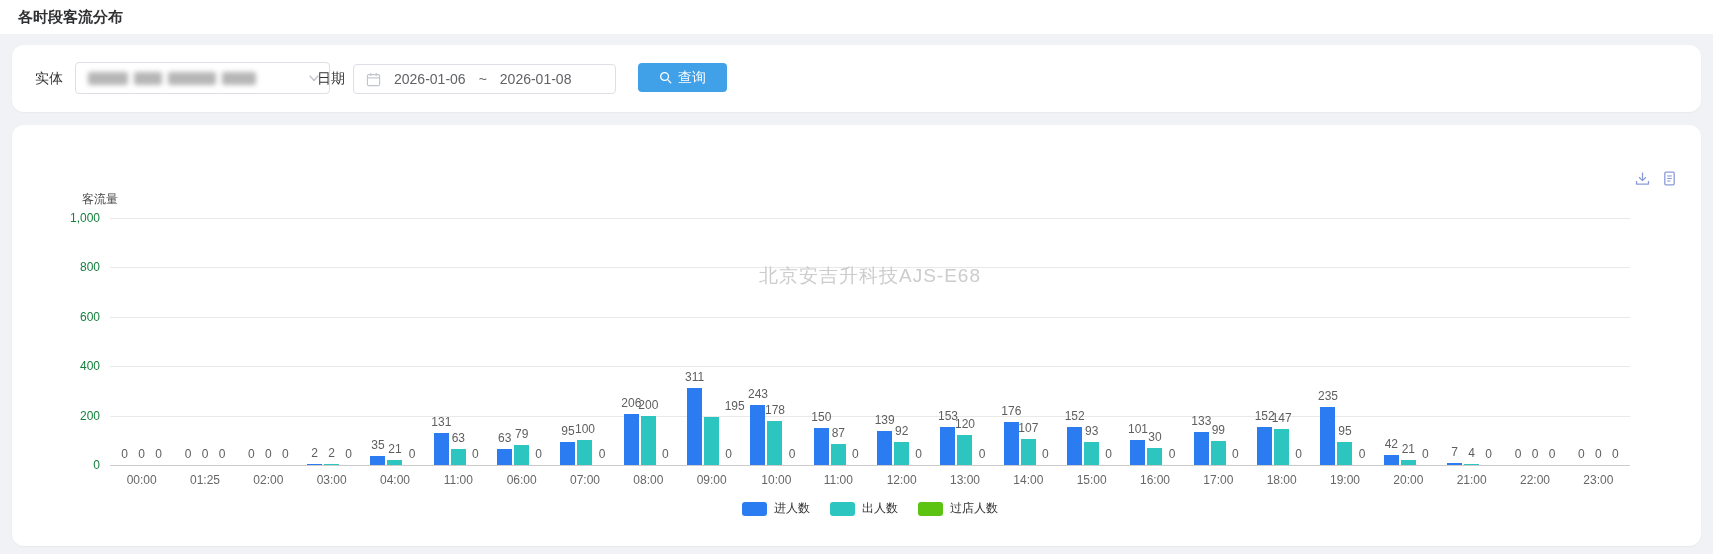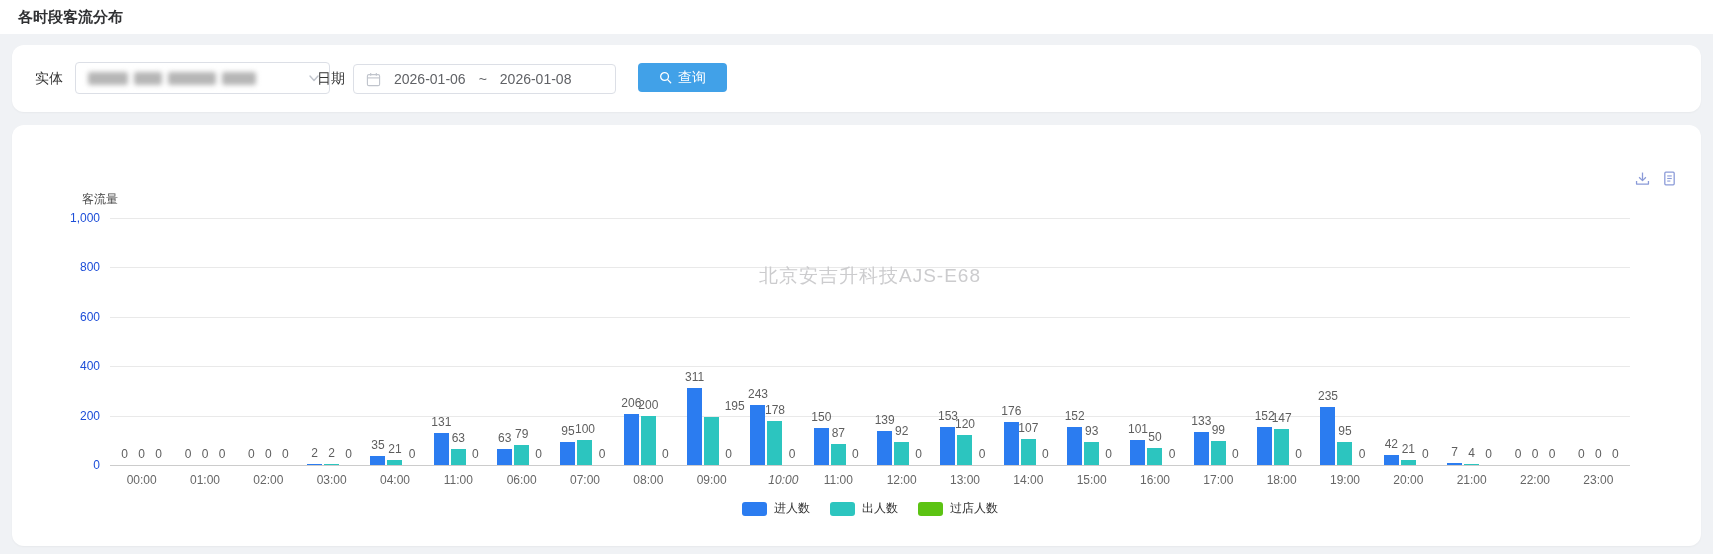--- a/index.html
+++ b/index.html
@@ -23,21 +23,21 @@
   .date-box { position:absolute; left:341px; top:19px; width:263px; height:30px; border:1px solid #dcdfe6; border-radius:4px; display:flex; align-items:center; padding:0 12px; gap:13px; font-size:14px; color:#606266; cursor:pointer; }
   .date-box .sep { color:#606266; }
 
   .query-btn { position:absolute; left:626px; top:18px; width:89px; height:29px; background:#41a1e8; border:none; border-radius:4px; color:#fff; font-size:14px; display:flex; align-items:center; justify-content:center; gap:6px; cursor:pointer; font-family:inherit; }
 
   .chart-actions { position:absolute; top:45px; right:23px; display:flex; gap:10px; }
   .chart-actions svg { cursor:pointer; }
 
   .y-title { position:absolute; left:70px; top:66px; font-size:12px; color:#464646; }
   .y-axis { position:absolute; left:0; top:0; width:88px; height:100%; }
-  .ytick { position:absolute; width:100%; text-align:right; font-size:12px; color:#1d4ed8; }
+  .ytick { position:absolute; width:100%; text-align:right; font-size:12px; color:#15803d; }
 
   .plot { position:absolute; left:98px; top:93px; width:1520px; height:247px; }
   .gridline { position:absolute; left:0; width:100%; height:1px; background:#e9e9e9; }
   .gridline.axisline { background:#cccccc; }
 
   .bar-group { position:absolute; bottom:0; height:100%; }
   .bar { position:absolute; bottom:0; }
   .bar-label { position:absolute; transform:translateX(-50%); font-size:12px; color:#5e5e5e; white-space:nowrap; }
   .xtick { position:absolute; top:calc(100% + 8px); transform:translateX(-50%); font-size:12px; color:#666; white-space:nowrap; }
 
@@ -126,21 +126,21 @@
         <div class="bar-group" style="left: 0px; width: 63.3333px;">
           <div class="bar-label" style="left: 14.6667px; bottom: 4px;">0</div>
           <div class="bar-label" style="left: 31.6667px; bottom: 4px;">0</div>
           <div class="bar-label" style="left: 48.6667px; bottom: 4px;">0</div>
           <div class="xtick" style="left: 31.6667px;">00:00</div>
         </div>
         <div class="bar-group" style="left: 63.3333px; width: 63.3333px;">
           <div class="bar-label" style="left: 14.6667px; bottom: 4px;">0</div>
           <div class="bar-label" style="left: 31.6667px; bottom: 4px;">0</div>
           <div class="bar-label" style="left: 48.6667px; bottom: 4px;">0</div>
-          <div class="xtick" style="left: 31.6667px;">01:00</div>
+          <div class="xtick" style="left: 31.6667px;">01:25</div>
         </div>
         <div class="bar-group" style="left: 126.667px; width: 63.3333px;">
           <div class="bar-label" style="left: 14.6667px; bottom: 4px;">0</div>
           <div class="bar-label" style="left: 31.6667px; bottom: 4px;">0</div>
           <div class="bar-label" style="left: 48.6667px; bottom: 4px;">0</div>
           <div class="xtick" style="left: 31.6667px;">02:00</div>
         </div>
         <div class="bar-group" style="left: 190px; width: 63.3333px;">
           <div class="bar" style="left: 7.16667px; width: 15px; height: 1px; background: rgb(43, 124, 240);"></div>
           <div class="bar-label" style="left: 14.6667px; bottom: 5px;">2</div>
@@ -196,21 +196,21 @@
           <div class="bar-label" style="left: 31.6667px; bottom: 52px; padding-left: 46px;">195</div>
           <div class="bar-label" style="left: 48.6667px; bottom: 4px;">0</div>
           <div class="xtick" style="left: 31.6667px;">09:00</div>
         </div>
         <div class="bar-group" style="left: 633.333px; width: 63.3333px;">
           <div class="bar" style="left: 7.16667px; width: 15px; height: 60px; background: rgb(43, 124, 240);"></div>
           <div class="bar-label" style="left: 14.6667px; bottom: 64px;">243</div>
           <div class="bar" style="left: 24.1667px; width: 15px; height: 44px; background: rgb(44, 197, 191);"></div>
           <div class="bar-label" style="left: 31.6667px; bottom: 48px;">178</div>
           <div class="bar-label" style="left: 48.6667px; bottom: 4px;">0</div>
-          <div class="xtick" style="left: 40px; font-style: italic;">10:00</div>
+          <div class="xtick" style="left: 33px;">10:00</div>
         </div>
         <div class="bar-group" style="left: 696.667px; width: 63.3333px;">
           <div class="bar" style="left: 7.16667px; width: 15px; height: 37px; background: rgb(43, 124, 240);"></div>
           <div class="bar-label" style="left: 14.6667px; bottom: 41px;">150</div>
           <div class="bar" style="left: 24.1667px; width: 15px; height: 21px; background: rgb(44, 197, 191);"></div>
           <div class="bar-label" style="left: 31.6667px; bottom: 25px;">87</div>
           <div class="bar-label" style="left: 48.6667px; bottom: 4px;">0</div>
           <div class="xtick" style="left: 31.6667px;">11:00</div>
         </div>
         <div class="bar-group" style="left: 760px; width: 63.3333px;">
@@ -242,21 +242,21 @@
           <div class="bar-label" style="left: 14.6667px; bottom: 42px;">152</div>
           <div class="bar" style="left: 24.1667px; width: 15px; height: 23px; background: rgb(44, 197, 191);"></div>
           <div class="bar-label" style="left: 31.6667px; bottom: 27px;">93</div>
           <div class="bar-label" style="left: 48.6667px; bottom: 4px;">0</div>
           <div class="xtick" style="left: 31.6667px;">15:00</div>
         </div>
         <div class="bar-group" style="left: 1013.33px; width: 63.3333px;">
           <div class="bar" style="left: 7.16667px; width: 15px; height: 25px; background: rgb(43, 124, 240);"></div>
           <div class="bar-label" style="left: 14.6667px; bottom: 29px;">101</div>
           <div class="bar" style="left: 24.1667px; width: 15px; height: 17px; background: rgb(44, 197, 191);"></div>
-          <div class="bar-label" style="left: 31.6667px; bottom: 21px;">50</div>
+          <div class="bar-label" style="left: 31.6667px; bottom: 21px;">30</div>
           <div class="bar-label" style="left: 48.6667px; bottom: 4px;">0</div>
           <div class="xtick" style="left: 31.6667px;">16:00</div>
         </div>
         <div class="bar-group" style="left: 1076.67px; width: 63.3333px;">
           <div class="bar" style="left: 7.16667px; width: 15px; height: 33px; background: rgb(43, 124, 240);"></div>
           <div class="bar-label" style="left: 14.6667px; bottom: 37px;">133</div>
           <div class="bar" style="left: 24.1667px; width: 15px; height: 24px; background: rgb(44, 197, 191);"></div>
           <div class="bar-label" style="left: 31.6667px; bottom: 28px;">99</div>
           <div class="bar-label" style="left: 48.6667px; bottom: 4px;">0</div>
           <div class="xtick" style="left: 31.6667px;">17:00</div>

